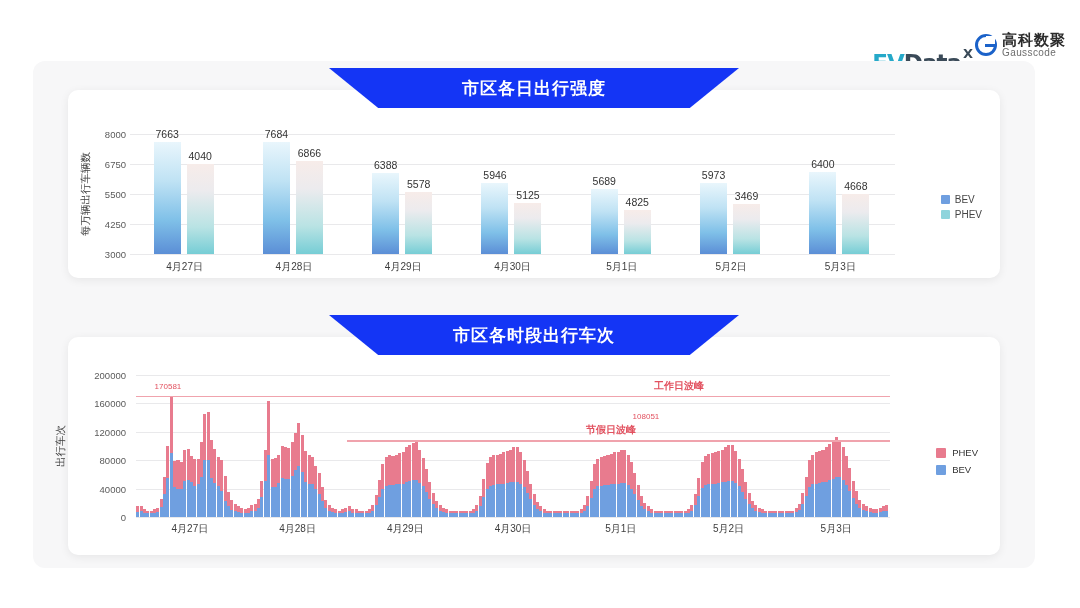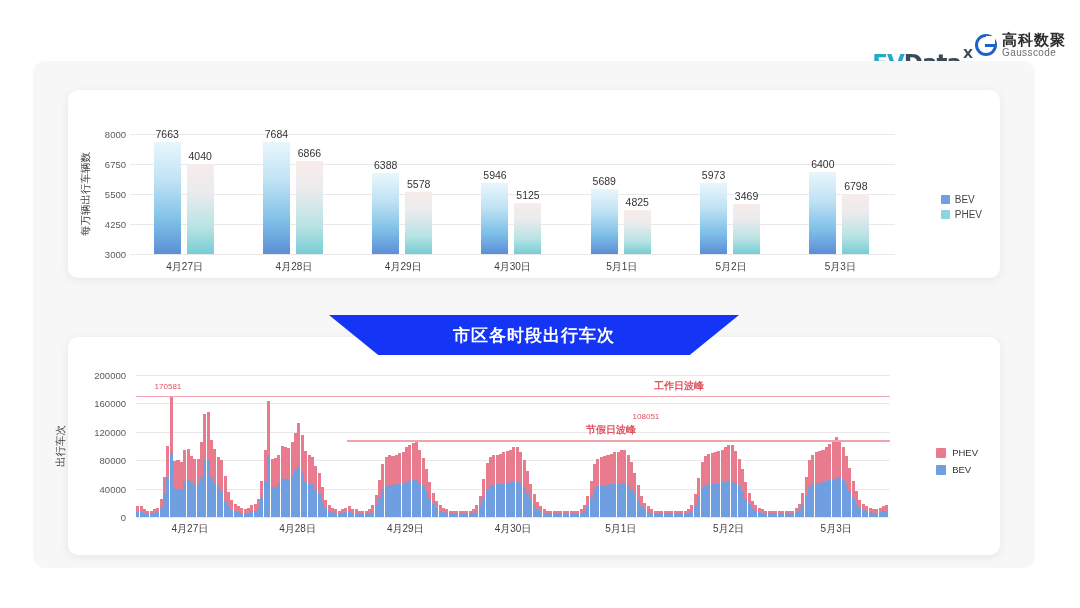--- a/index.html
+++ b/index.html
@@ -170,20 +170,23 @@
     <div class="gauss-text">
       <div class="gauss-cn">高科数聚</div>
       <div class="gauss-en">Gausscode</div>
     </div>
   </div>
 </div>
 
 <div class="backdrop"></div>
 
 <div class="section" id="chart1" style="left:68px; top:68px; width:932px; height:210px;">
+  <div class="banner">
+    <span class="banner-text">市区各日出行强度</span>
+  </div>
   <div class="card" style="height:188px;">
     <div class="plot-wrap" style="margin:44px 105px 0 62px;">
       <div class="ylabel" style="left:-86px;">每万辆出行车辆数</div>
       <div class="yaxis" style="left:-46px;">
           <div class="ytick" style="top: 120px;">3000</div>
           <div class="ytick" style="top: 90px;">4250</div>
           <div class="ytick" style="top: 60px;">5500</div>
           <div class="ytick" style="top: 30px;">6750</div>
           <div class="ytick" style="top: 0px;">8000</div>
         </div>
@@ -241,21 +244,21 @@
             </div>
             <div class="bar phev" style="height: 50.208px;">
               <div class="val">3469</div>
             </div>
           </div>
           <div class="group">
             <div class="bar bev" style="height: 81.6px;">
               <div class="val">6400</div>
             </div>
             <div class="bar phev" style="height: 60.192px;">
-              <div class="val">6798</div>
+              <div class="val">4668</div>
             </div>
           </div>
         </div>
       <div class="xlabels" style="top:126px;">
           <div class="xlabel">4月27日</div>
           <div class="xlabel">4月28日</div>
           <div class="xlabel">4月29日</div>
           <div class="xlabel">4月30日</div>
           <div class="xlabel">5月1日</div>
           <div class="xlabel">5月2日</div>

